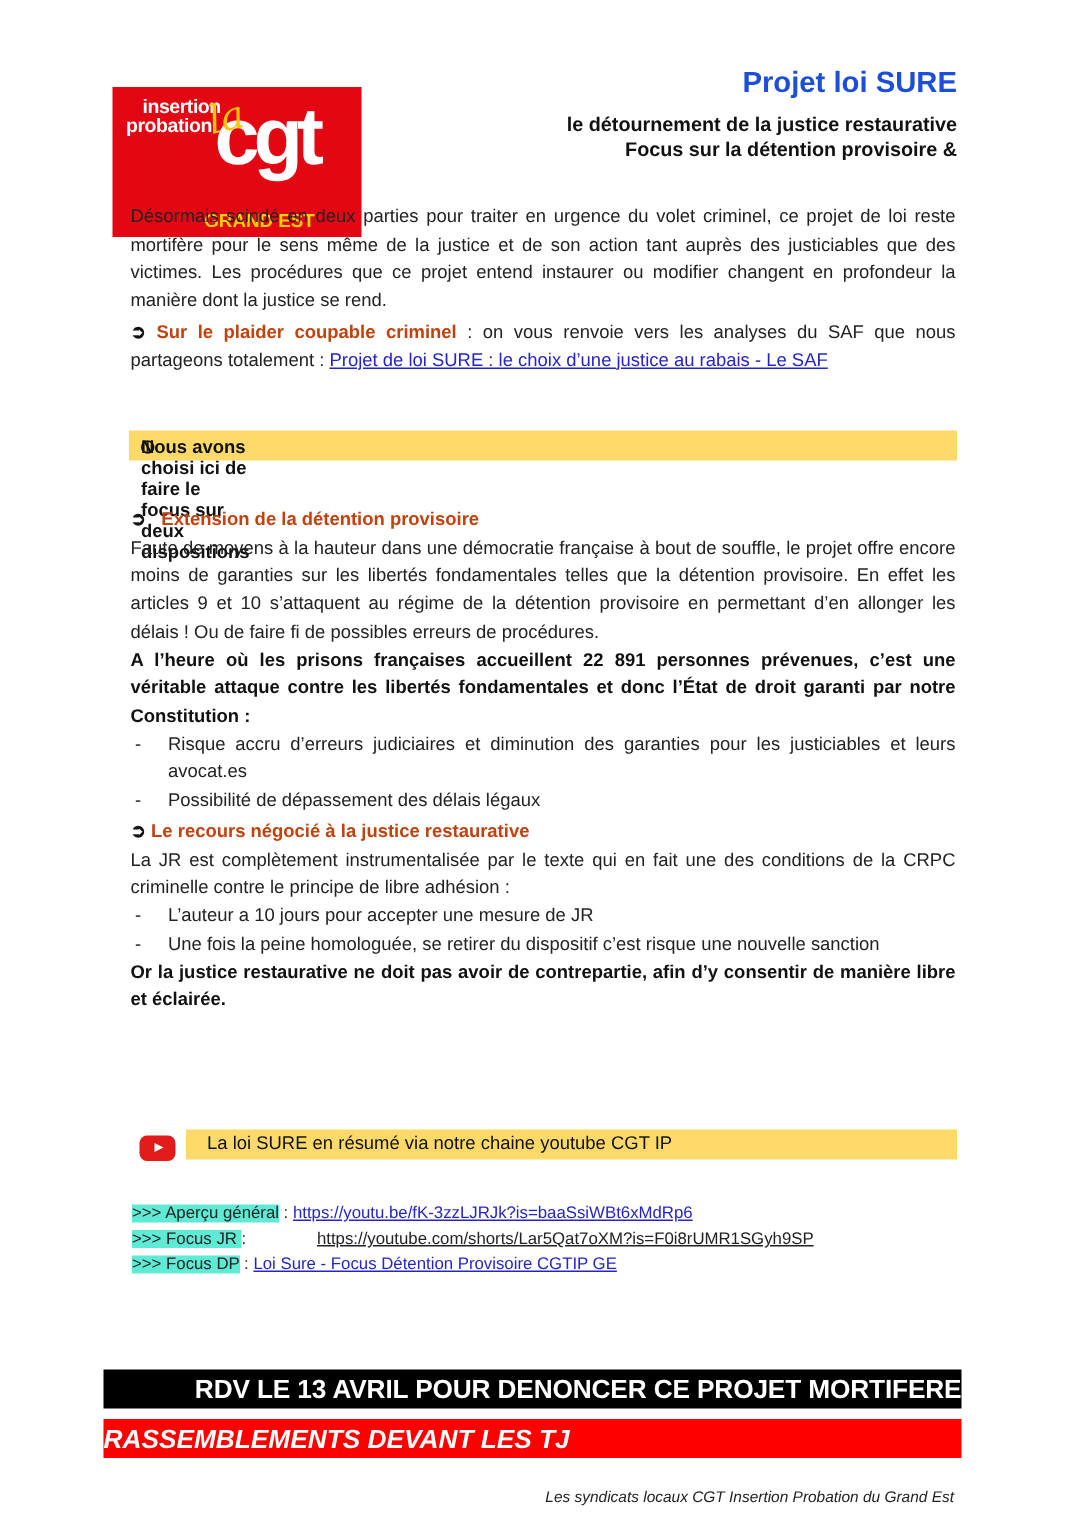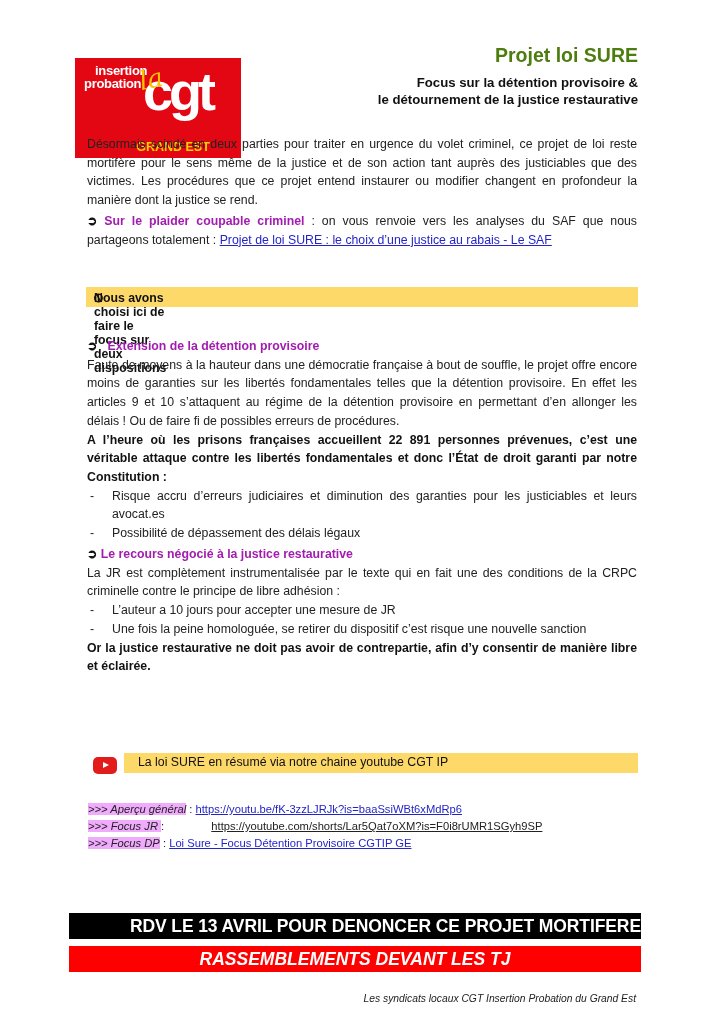--- a/index.html
+++ b/index.html
@@ -6,66 +6,66 @@
   html, body { width: 724px; height: 1024px; background: #ffffff; overflow: hidden; }
   body { position: relative; font-family: "Liberation Sans", sans-serif; color: #1a1a1a; }
 
   .logo { position: absolute; left: 75px; top: 26px; width: 166px; height: 100px; background: #e30613; margin-top: 32px; }
   .logo .l1 { position: absolute; left: 20px; top: 6px; color: #fff; font-weight: bold; font-size: 13px; line-height: 13px; letter-spacing: -0.3px; font-family: "Liberation Sans", sans-serif; }
   .logo .l2 { position: absolute; left: 9px; top: 19px; color: #fff; font-weight: bold; font-size: 13px; line-height: 13px; letter-spacing: -0.3px; }
   .logo .cgt { position: absolute; left: 68px; top: 6px; color: #ffffff; font-weight: bold; font-size: 54px; line-height: 54px; letter-spacing: -4px; }
   .logo .la { position: absolute; left: 64px; top: 8px; color: #f6c400; font-style: italic; font-family: "DejaVu Serif", serif; font-size: 26px; line-height: 26px; transform: rotate(-12deg); }
   .logo .ge { position: absolute; left: 0; right: 0; bottom: 4px; text-align: center; padding-left: 30px; color: #fcd100; font-weight: bold; font-size: 12.5px; line-height: 13px; }
 
-  .title { position: absolute; right: 86px; top: 44px; font-size: 19.5px; font-weight: bold; color: #4d7c0f; }
+  .title { position: absolute; right: 86px; top: 44px; font-size: 19.5px; font-weight: bold; color: #1d4ed8; }
   .subtitle { position: absolute; right: 86px; top: 74px; text-align: right; font-size: 13.2px; font-weight: bold; line-height: 17px; color: #111; }
 
   .txt { position: absolute; left: 87px; width: 550px; font-family: "Liberation Sans", sans-serif; font-size: 12.3px; line-height: 18.7px; color: #222; text-align: justify; }
   .txt p { margin: 0; }
-  .red { color: #a21caf; font-weight: bold; }
+  .red { color: #c2410c; font-weight: bold; }
   .bold { font-weight: bold; color: #111; }
   a.link { color: #2424c8; text-decoration: underline; }
   .arrow { font-weight: bold; color: #111; }
 
   .yellowbar { position: absolute; background: #fdd96a; }
   .focusbar { left: 86px; top: 287px; width: 552px; height: 20px; }
   .focusbar span { position: absolute; left: 4px; top: 2px; font-size: 12.3px; font-weight: bold; color: #111; }
 
   ul.dash { list-style: none; margin: 0; padding: 0; }
   ul.dash li { position: relative; padding-left: 25px; }
   ul.dash li::before { content: "-"; position: absolute; left: 3px; top: 0; }
 
   .yt-icon { position: absolute; left: 93px; top: 757px; width: 24px; height: 17px; background: #e21b1b; border-radius: 5px; }
   .yt-icon::after { content: ""; position: absolute; left: 10px; top: 5px; border-left: 6px solid #fff; border-top: 3.5px solid transparent; border-bottom: 3.5px solid transparent; }
   .ytbar { left: 124px; top: 753px; width: 514px; height: 20px; }
   .ytbar span { position: absolute; left: 14px; top: 2px; font-size: 12.3px; color: #111; }
 
   .links { position: absolute; left: 88px; top: 801px; font-size: 11.2px; line-height: 17px; color: #222; }
   .links .row { white-space: nowrap; }
-  .hl { background: #f0abfc; font-style: italic; }
+  .hl { background: #5eead4; }
 
   .black-banner { position: absolute; left: 69px; top: 913px; width: 572px; height: 26px; background: #000; color: #fff; text-align: right; font-weight: bold; font-size: 17.5px; line-height: 26px; letter-spacing: -0.1px; }
-  .red-banner { position: absolute; left: 69px; top: 946px; width: 572px; height: 26px; background: #ff0000; color: #fff; text-align: center; font-weight: bold; font-style: italic; font-size: 17.5px; line-height: 26px; }
+  .red-banner { position: absolute; left: 69px; top: 946px; width: 572px; height: 26px; background: #ff0000; color: #fff; text-align: left; font-weight: bold; font-style: italic; font-size: 17.5px; line-height: 26px; }
   .signature { position: absolute; right: 88px; top: 993px; font-style: italic; font-size: 10.3px; color: #222; }
 </style>
 </head>
 <body>
 
 <div class="logo">
   <span class="l1">insertion</span>
   <span class="l2">probation</span>
   <span class="cgt">cgt</span>
   <span class="la">la</span>
   <span class="ge">GRAND EST</span>
 </div>
 
 <div class="title">Projet loi SURE</div>
 <div class="subtitle">
+  <div>le détournement de la justice restaurative</div>
   <div>Focus sur la détention provisoire &amp;</div>
-  <div>le détournement de la justice restaurative</div>
 </div>
 
 <div class="txt" style="top:135px;">
   <p>Désormais scindé en deux parties pour traiter en urgence du volet criminel, ce projet de loi reste mortifère pour le sens même de la justice et de son action tant auprès des justiciables que des victimes. Les procédures que ce projet entend instaurer ou modifier changent en profondeur la manière dont la justice se rend.</p>
 </div>
 
 <div class="txt" style="top:212px;">
   <p>
     <span class="arrow">➲</span>
     <span class="red">Sur le plaider coupable criminel</span><span> : on vous renvoie vers les analyses du SAF que nous partageons totalement : </span><a class="link">Projet de loi SURE : le choix d’une justice au rabais - Le SAF</a>

